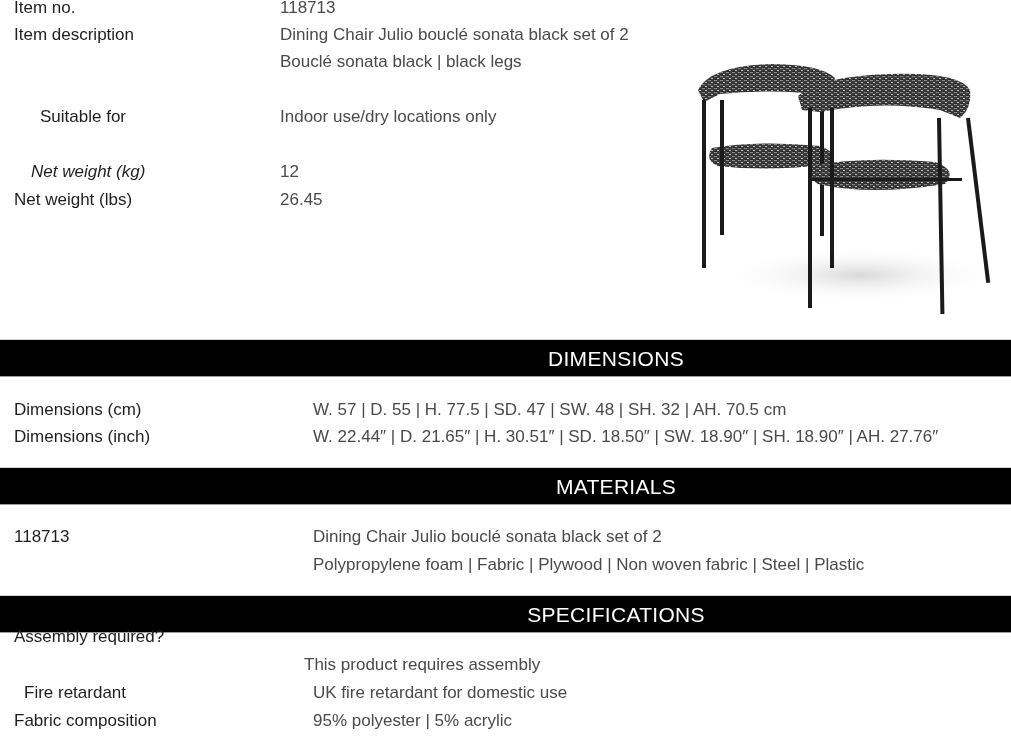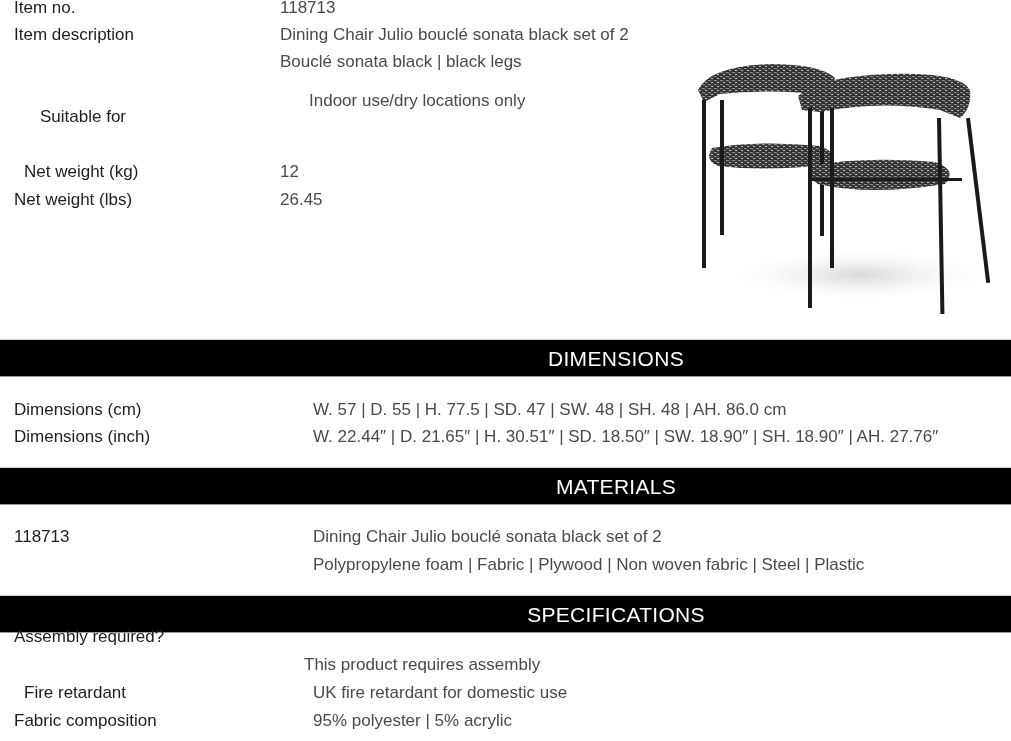--- a/index.html
+++ b/index.html
@@ -25,23 +25,23 @@
 <body>
 
 <div class="row label" style="left:14px; top:-2px;">Item no.</div>
 <div class="row value" style="left:280px; top:-2px;">118713</div>
 
 <div class="row label" style="left:14px; top:25px;">Item description</div>
 <div class="row value" style="left:280px; top:25px;">Dining Chair Julio bouclé sonata black set of 2</div>
 <div class="row value" style="left:280px; top:52px;">Bouclé sonata black | black legs</div>
 
 <div class="row label" style="left:14px; top:107px;margin-left:26px;">Suitable for</div>
-<div class="row value" style="left:280px; top:91px;margin-left:29px;">Indoor use/dry locations only</div>
+<div class="row value" style="left:280px; top:107px;">Indoor use/dry locations only</div>
 
-<div class="row label" style="left:24px; top:162px;">Net weight (kg)</div>
+<div class="row label" style="left:31px; top:162px;font-style:italic;">Net weight (kg)</div>
 <div class="row value" style="left:280px; top:162px;">12</div>
 
 <div class="row label" style="left:14px; top:190px;">Net weight (lbs)</div>
 <div class="row value" style="left:280px; top:190px;">26.45</div>
 
 <div class="image-wrap" title="Dining Chair Julio bouclé sonata black set of 2">
   <svg width="310" height="260" viewBox="0 0 310 260">
     <defs>
       <pattern id="boucle" width="6" height="4" patternUnits="userSpaceOnUse">
         <rect width="6" height="4" fill="#3a3a3a"></rect>
@@ -69,21 +69,21 @@
     <rect x="247" y="58" width="4" height="196" transform="rotate(-1 249 58)" fill="#1a1a1a"></rect>
     <rect x="276" y="58" width="4" height="166" transform="rotate(-7 278 58)" fill="#1a1a1a"></rect>
     <rect x="122" y="118" width="150" height="3" fill="#1a1a1a"></rect>
   </svg>
 </div>
 
 <div class="bar" style="top:339px;">
   <div class="bar-title">DIMENSIONS</div>
 </div>
 <div class="row label" style="left:14px; top:400px;text-align:right;">Dimensions (cm)</div>
-<div class="row value" style="left:313px; top:400px;">W. 57 | D. 55 | H. 77.5 | SD. 47 | SW. 48 | SH. 48 | AH. 86.0 cm</div>
+<div class="row value" style="left:313px; top:400px;">W. 57 | D. 55 | H. 77.5 | SD. 47 | SW. 48 | SH. 32 | AH. 70.5 cm</div>
 <div class="row label" style="left:14px; top:427px;">Dimensions (inch)</div>
 <div class="row value" style="left:313px; top:427px;">W. 22.44″ | D. 21.65″ | H. 30.51″ | SD. 18.50″ | SW. 18.90″ | SH. 18.90″ | AH. 27.76″</div>
 
 <div class="bar" style="top:467px;padding-left:17px;">
   <div class="bar-title">MATERIALS</div>
 </div>
 <div class="row label" style="left:14px; top:527px;">118713</div>
 <div class="row value" style="left:313px; top:527px;">Dining Chair Julio bouclé sonata black set of 2</div>
 <div class="row value" style="left:313px; top:555px;">Polypropylene foam | Fabric | Plywood | Non woven fabric | Steel | Plastic</div>
 

